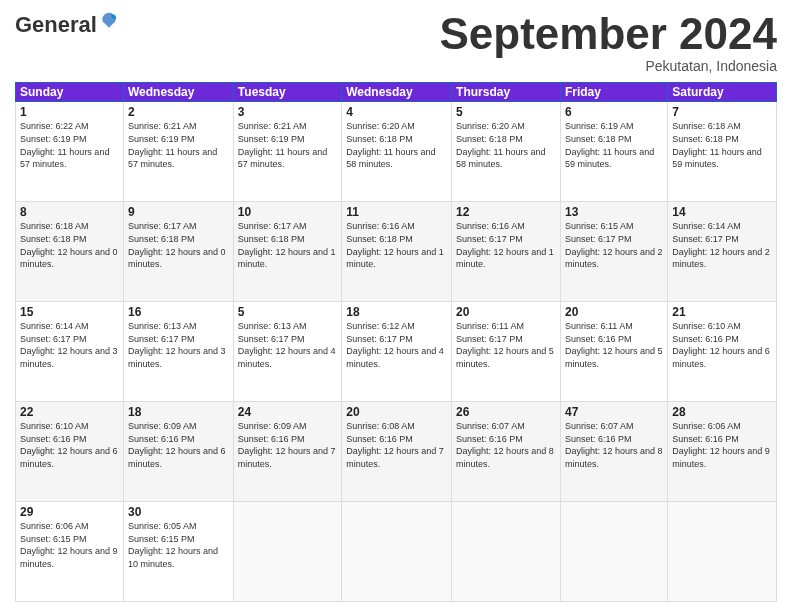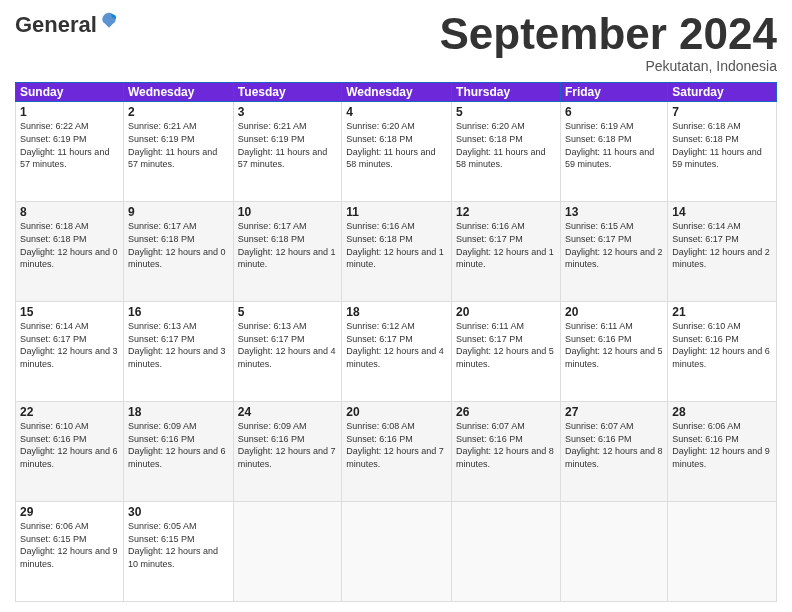--- a/index.html
+++ b/index.html
@@ -235,21 +235,21 @@
           </td>
           <td>
             <span class="day-num">20</span>
             <div class="day-info">Sunrise: 6:08 AM<br>Sunset: 6:16 PM<br>Daylight: 12 hours and 7 minutes.</div>
           </td>
           <td>
             <span class="day-num">26</span>
             <div class="day-info">Sunrise: 6:07 AM<br>Sunset: 6:16 PM<br>Daylight: 12 hours and 8 minutes.</div>
           </td>
           <td>
-            <span class="day-num">27</span>
+            <span class="day-num">47</span>
             <div class="day-info">Sunrise: 6:07 AM<br>Sunset: 6:16 PM<br>Daylight: 12 hours and 8 minutes.</div>
           </td>
           <td>
             <span class="day-num">28</span>
             <div class="day-info">Sunrise: 6:06 AM<br>Sunset: 6:16 PM<br>Daylight: 12 hours and 9 minutes.</div>
           </td>
         </tr>
         <tr>
           <td>
             <span class="day-num">29</span>

